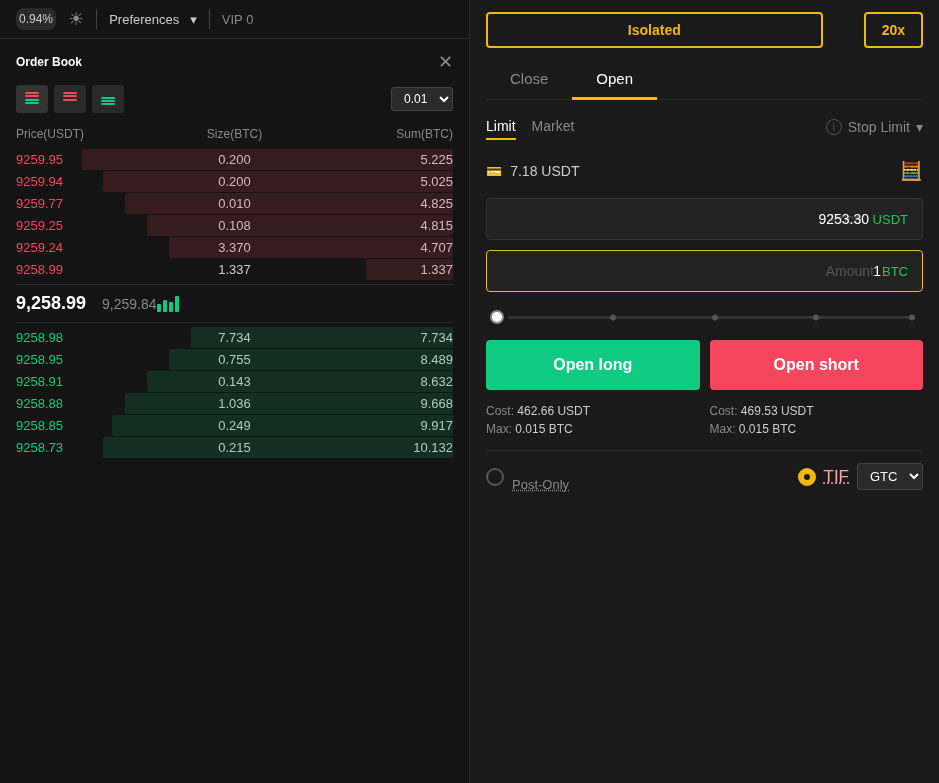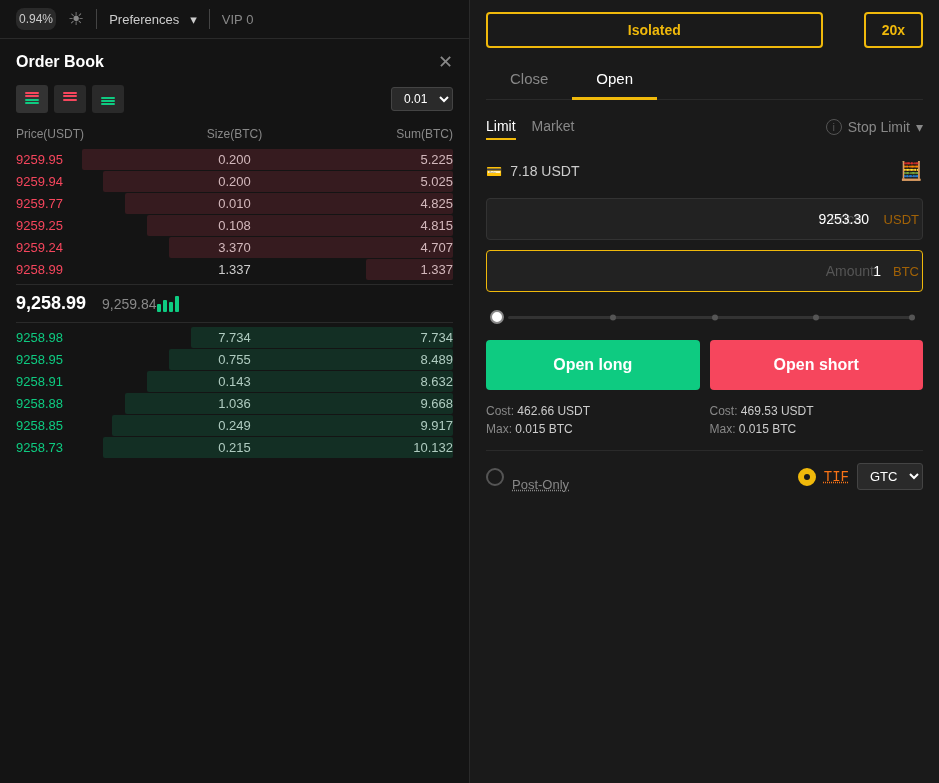--- a/index.html
+++ b/index.html
@@ -73,21 +73,21 @@
     }
 
     .order-book-header {
       display: flex;
       justify-content: space-between;
       align-items: center;
       margin-bottom: 12px;
     }
 
     .order-book-title {
-      font-size: 16px;
+      font-size: 12px;
       font-weight: bold;
       color: #fff;
     }
 
     .close-btn {
       color: #666;
       cursor: pointer;
       font-size: 18px;
       background: none;
       border: none;
@@ -350,24 +350,24 @@
     .trade-input.highlighted {
       border-color: #f0b90b;
     }
 
     .trade-input::placeholder {
       color: #555;
     }
 
     .input-suffix {
       position: absolute;
-      right: 4px;
+      right: 15px;
       top: 50%;
       transform: translateY(-50%);
-      color: #a16207;
+      color: #22c55e;
       font-size: 13px;
     }
 
     .input-value {
       position: absolute;
       right: 60px;
       top: 50%;
       transform: translateY(-50%);
       color: #fff;
       font-size: 14px;
@@ -484,24 +484,23 @@
     }
 
     .tif-group {
       display: flex;
       align-items: center;
       gap: 8px;
       margin-left: auto;
     }
 
     .tif-label {
-      color: #f97316;
-      font-size: 14px;
+      color: #fca5a5;
+      font-size: 17px;
       text-decoration: underline dotted;
-      font-family: Liberation Mono, monospace;
     }
 
     .tif-select {
       background: #2a2a2a;
       border: 1px solid #444;
       color: #fff;
       padding: 4px 8px;
       border-radius: 3px;
       font-size: 13px;
       cursor: pointer;

